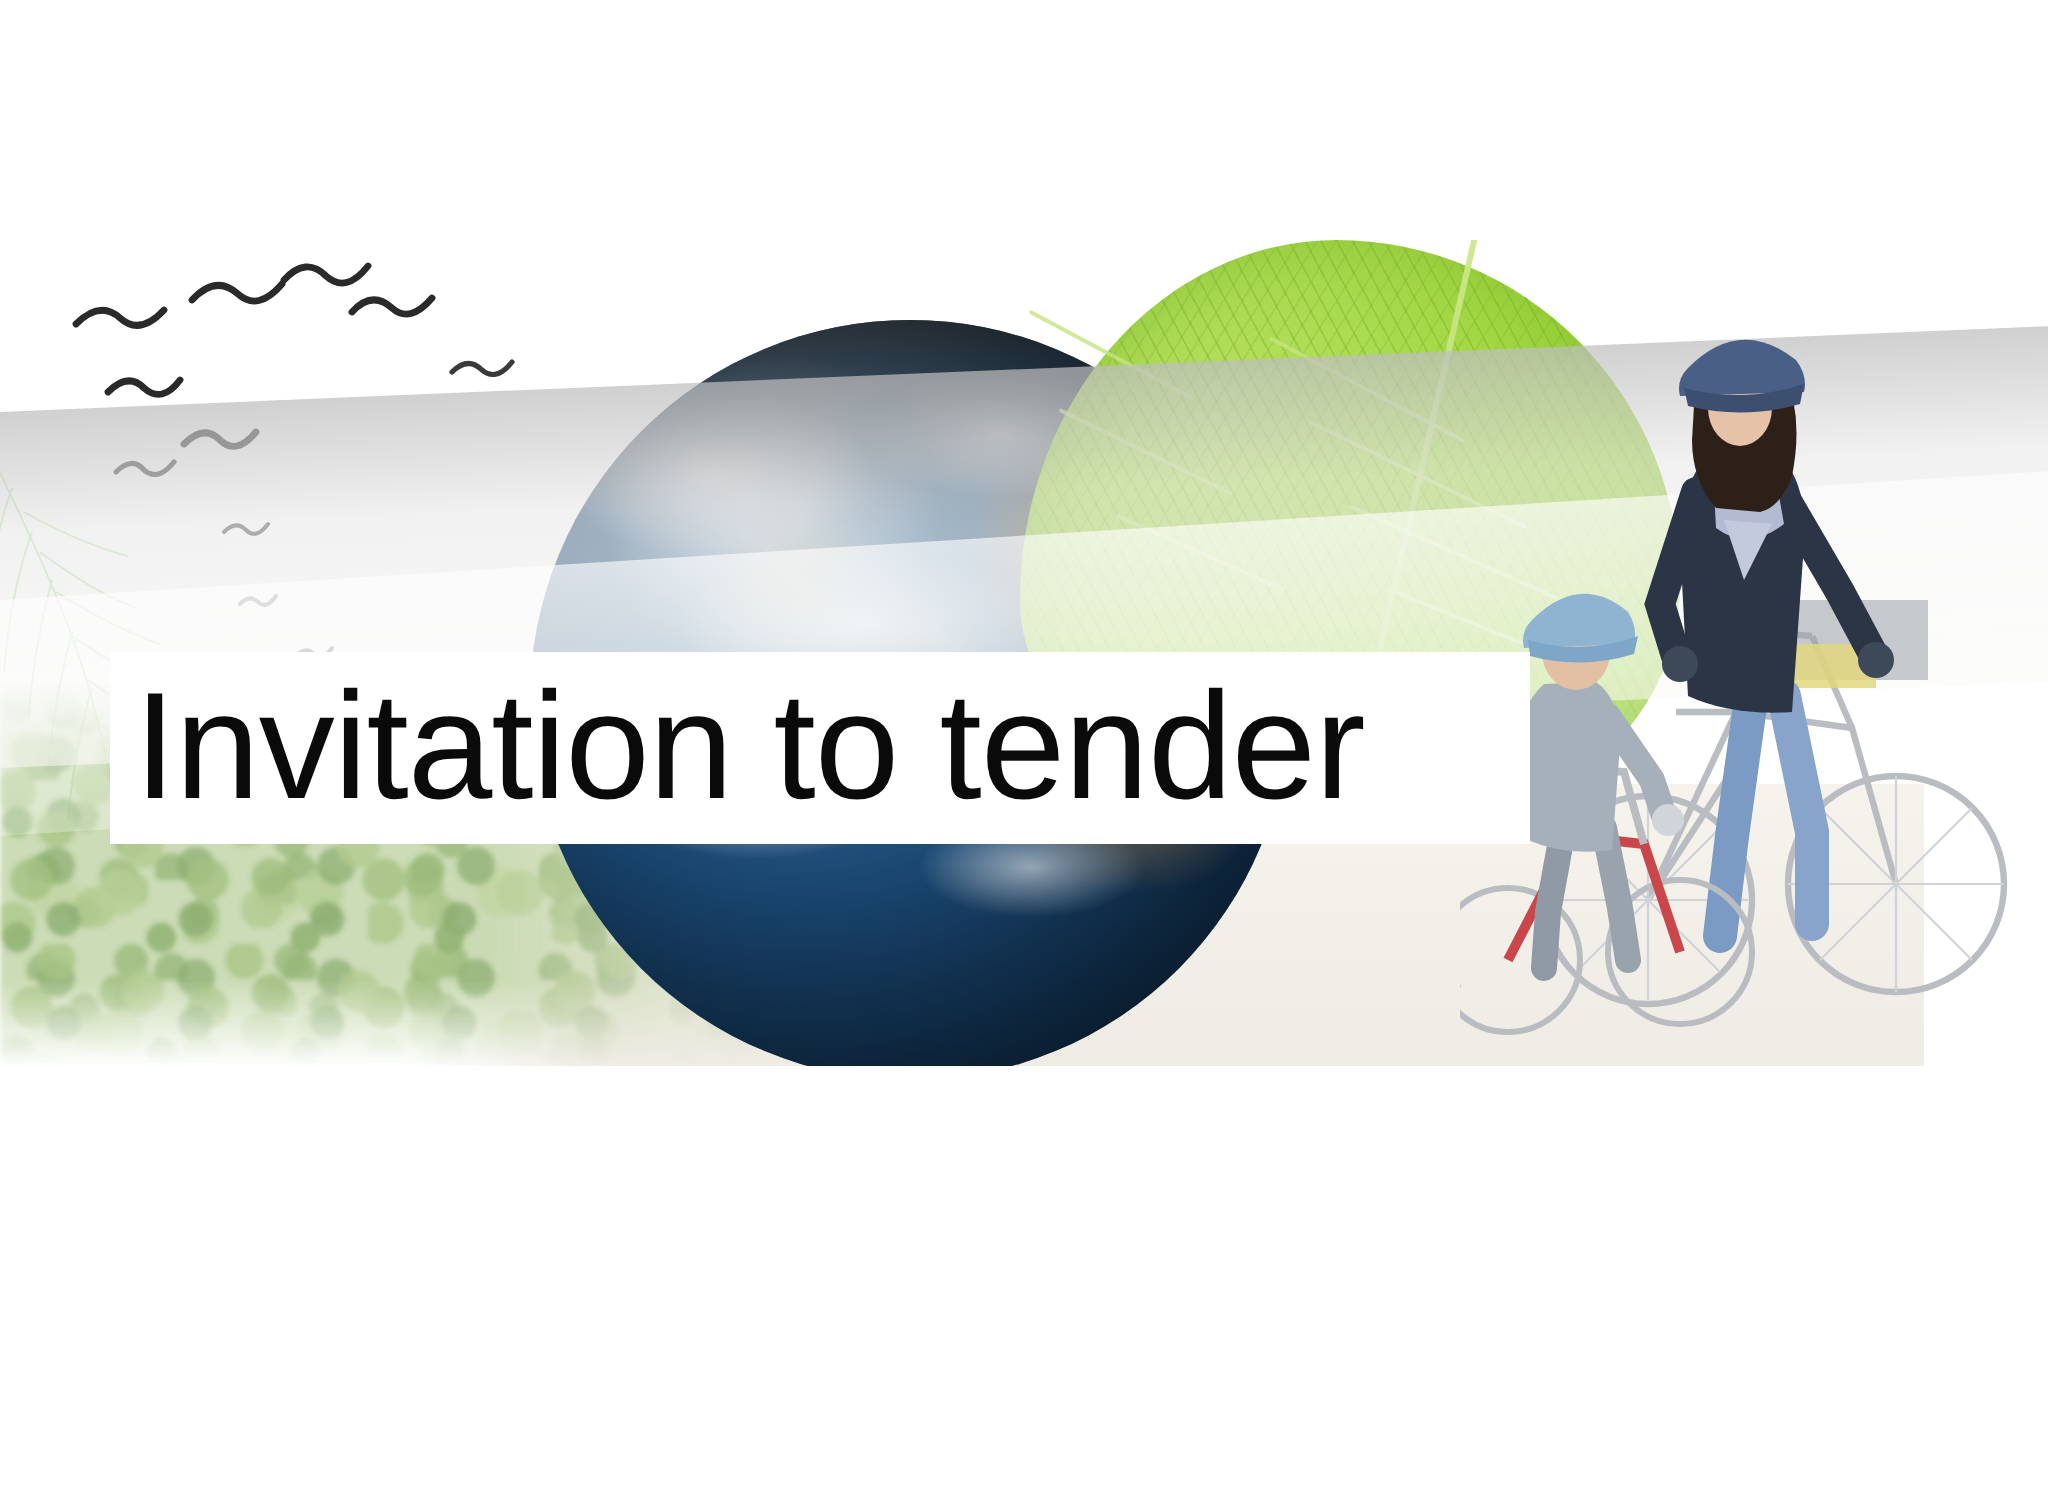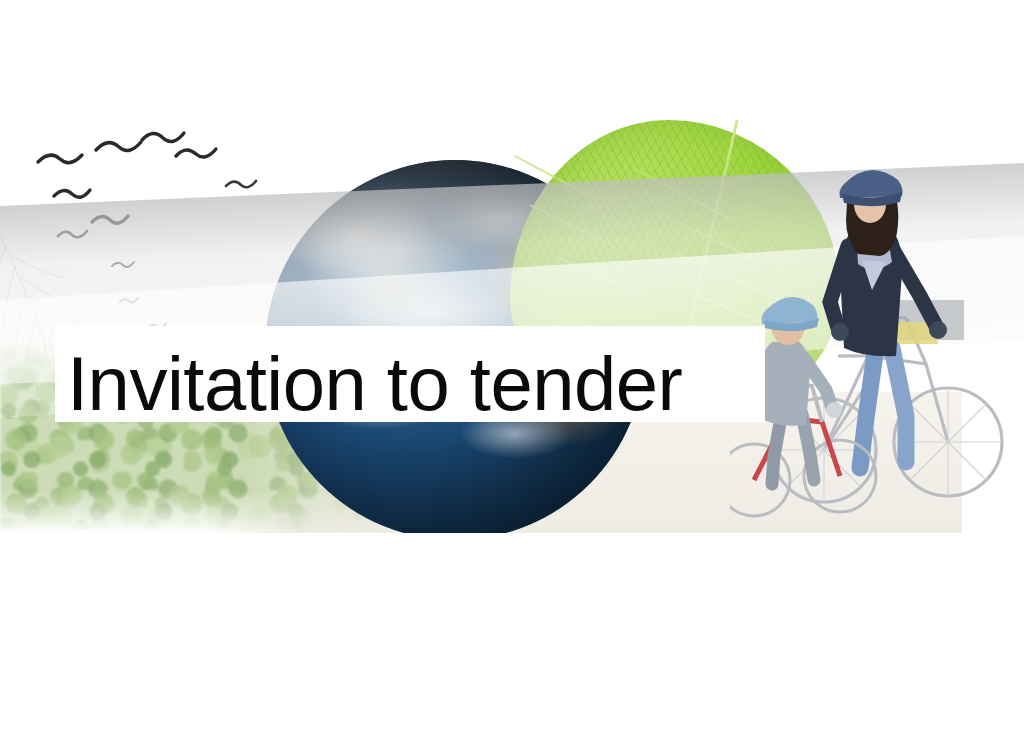--- a/index.html
+++ b/index.html
@@ -188,21 +188,21 @@
 
   
   #title-banner {
     position: absolute;
     left: 55px;
     top: 326px;
     width: 710px;
     height: 96px;
     background: #ffffff;
     display: flex;
-    align-items: flex-end;
+    align-items: center;
     padding-left: 12px;
     box-sizing: border-box;
   }
   #title-banner .title {
     font-family: "Liberation Sans", sans-serif;
     font-size: 76px;
     line-height: 1;
     font-weight: 400;
     color: #0a0a0a;
     letter-spacing: -0.5px;

